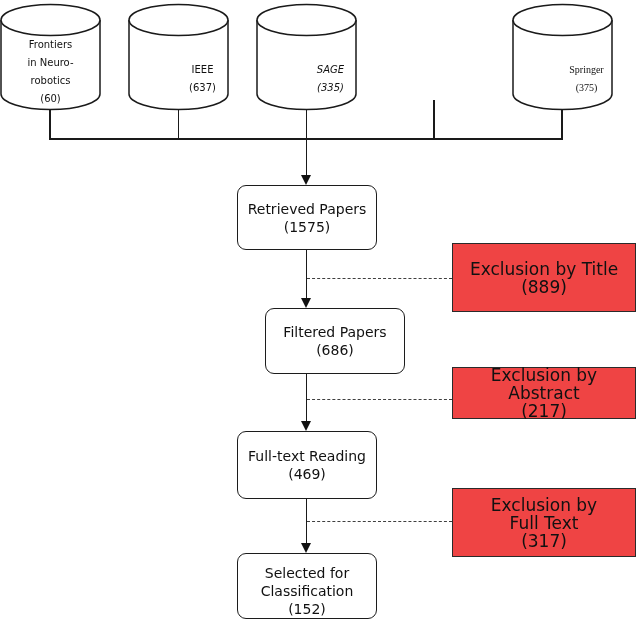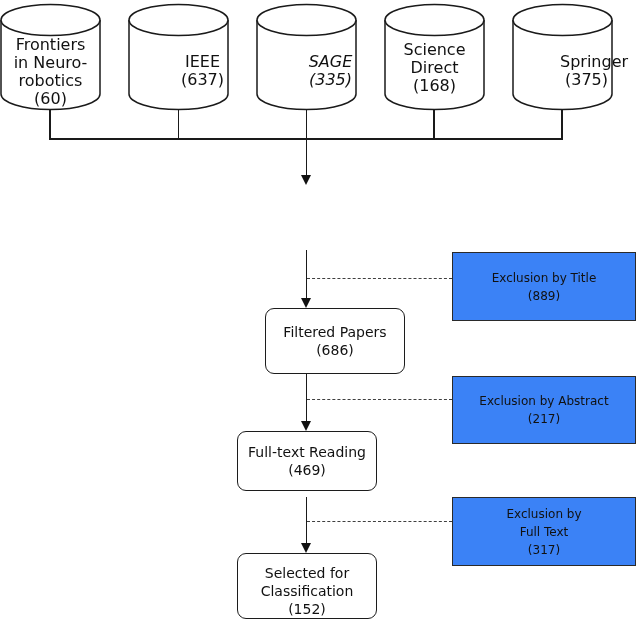--- a/index.html
+++ b/index.html
@@ -20,41 +20,41 @@
     position: absolute; width: 0; height: 0;
     border-left: 5.5px solid transparent;
     border-right: 5.5px solid transparent;
     border-top: 10px solid #111111;
   }
   
   .cyl { position: absolute; top: 3px; width: 101px; height: 108px; }
   .cyl svg { position: absolute; left: 0; top: 0; }
   .cyl-label {
     position: absolute; left: 0; right: 0;
-    text-align: center; font-size: 16px; line-height: 18px;
+    text-align: center; font-size: 10px; line-height: 18px;
     white-space: pre-line;
   }
-  .lines-2 { top: 50px; padding-left: 48px; }
+  .lines-2 { top: 58px; padding-left: 48px; }
   .lines-3 { top: 38px; }
   .lines-4 { top: 33px; }
   
   .stage {
     position: absolute; left: 237px; width: 140px;
     background: #ffffff; border: 1.5px solid #1c1c1c; border-radius: 9px;
     display: flex; align-items: center; justify-content: center;
     text-align: center; font-size: 14px; line-height: 18px;
     white-space: pre-line; box-sizing: border-box;
   }
   
   .excl {
     position: absolute; left: 452px; width: 184px;
-    background: #3b82f6; border: 1.5px solid #2a2a2a;
+    background: #ef4444; border: 1.5px solid #2a2a2a;
     display: flex; align-items: center; justify-content: center;
-    text-align: center; font-size: 12px; line-height: 18px;
-    white-space: pre-line; box-sizing: border-box; margin-top: 9px;
+    text-align: center; font-size: 17px; line-height: 18px;
+    white-space: pre-line; box-sizing: border-box;
   }
 </style>
 </head>
 <body>
 
 <div class="canvas">
 
   <div class="vline" style="left:49.3px; top:100px; height:40px;"></div>
   <div class="vline" style="left:177.8px; top:100px; height:40px;"></div>
   <div class="vline" style="left:305.8px; top:100px; height:40px;"></div>
@@ -99,58 +99,53 @@
 
   <div class="cyl" style="left:256px;font-style:italic;">
     <svg width="101" height="108" viewBox="0 0 101 108">
       <path d="M1 17 V91 A49.5 15.5 0 0 0 100 91 V17" fill="#ffffff" stroke="#1a1a1a" stroke-width="1.5"></path>
       <ellipse cx="50.5" cy="17" rx="49.5" ry="15.5" fill="#ffffff" stroke="#1a1a1a" stroke-width="1.5"></ellipse>
     </svg>
     <div class="cyl-label lines-2">SAGE
 (335)</div>
   </div>
 
-  <div class="cyl" style="left:384px;">
-    <svg width="101" height="108" viewBox="0 0 101 108">
-      <path d="M1 17 V91 A49.5 15.5 0 0 0 100 91 V17" fill="#ffffff" stroke="#1a1a1a" stroke-width="1.5"></path>
-      <ellipse cx="50.5" cy="17" rx="49.5" ry="15.5" fill="#ffffff" stroke="#1a1a1a" stroke-width="1.5"></ellipse>
-    </svg>
-    <div class="cyl-label lines-3">Science
-Direct
-(168)</div>
-  </div>
 
-  <div class="cyl" style="left:512px;">
+  <div class="cyl" style="left:512px;font-family:Liberation Serif, serif;">
     <svg width="101" height="108" viewBox="0 0 101 108">
       <path d="M1 17 V91 A49.5 15.5 0 0 0 100 91 V17" fill="#ffffff" stroke="#1a1a1a" stroke-width="1.5"></path>
       <ellipse cx="50.5" cy="17" rx="49.5" ry="15.5" fill="#ffffff" stroke="#1a1a1a" stroke-width="1.5"></ellipse>
     </svg>
     <div class="cyl-label lines-2">Springer
 (375)</div>
   </div>
 
+  <div class="stage" style="top:185px; height:65px;">
+    <span>Retrieved Papers
+(1575)</span>
+  </div>
   <div class="stage" style="top:308px; height:66px;margin-left:28px;">
     <span>Filtered Papers
 (686)</span>
   </div>
-  <div class="stage" style="top:431px; height:60px;">
+  <div class="stage" style="top:431px; height:68px;">
     <span>Full-text Reading
 (469)</span>
   </div>
   <div class="stage" style="top:553px; height:66px;align-items:flex-end;">
     <span>Selected for
 Classification
 (152)</span>
   </div>
 
   <div class="excl" style="top:243px; height:69px;">
     <span>Exclusion by Title
 (889)</span>
   </div>
-  <div class="excl" style="top:367px; height:68px;">
+  <div class="excl" style="top:367px; height:52px;">
     <span>Exclusion by Abstract
 (217)</span>
   </div>
   <div class="excl" style="top:488px; height:69px;">
     <span>Exclusion by
 Full Text
 (317)</span>
   </div>
 
 </div>

